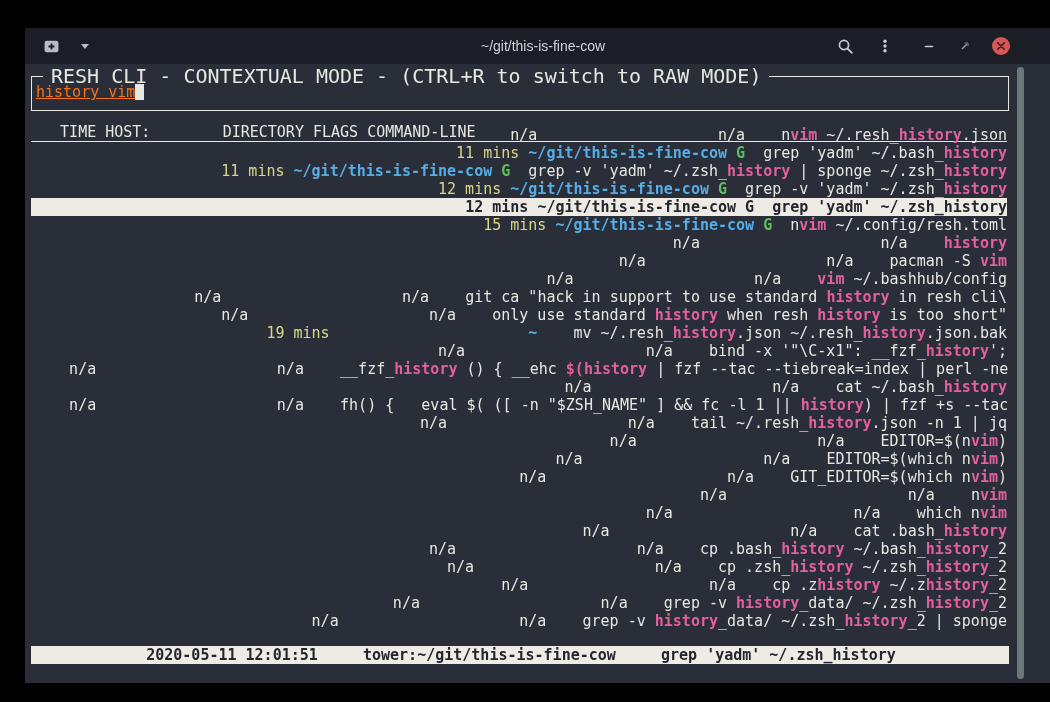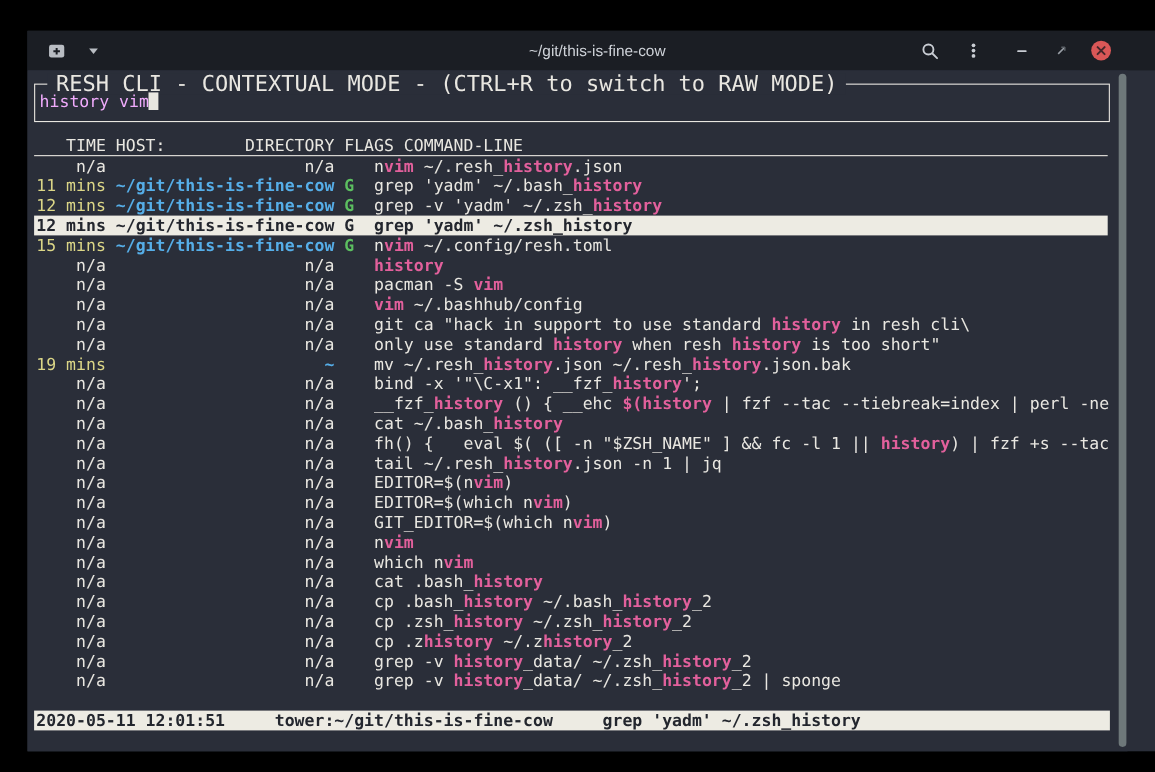--- a/index.html
+++ b/index.html
@@ -18,34 +18,34 @@
   .tb-min{left:890px;}
   .tb-restore{left:926px;}
   .tb-close{left:962px;}
   
   .terminal{position:absolute;left:0;top:36px;width:1000px;height:619px;background:#2a2e39;
        font-size:15px;color:#e9e7e1;}
   .resh-box{position:absolute;left:6px;top:12px;width:976px;height:33px;
        border:1px solid #e9e7e1;}
   .resh-box .legend{position:absolute;left:11px;top:-10px;background:#2a2e39;
        padding:0 8px;white-space:pre;font-size:20px;color:#e9e7e1;line-height:19px;}
-  .query-line{position:absolute;left:4px;top:6px;white-space:pre;color:#f0abfc;}
+  .query-line{position:absolute;left:4px;top:6px;white-space:pre;color:#f97316;text-decoration:underline;}
   .cursor{display:inline-block;width:9px;height:16px;background:#e9e7e1;vertical-align:-3px;}
   .table-header{position:absolute;left:6px;top:60px;width:974px;height:17px;line-height:17px;
        padding-left:2px;white-space:pre;border-bottom:1px solid #e9e7e1;}
-  .rows{position:absolute;left:6px;top:78px;width:976px;}
+  .rows{position:absolute;left:6px;top:62px;width:976px;text-align:right;}
   .row{height:18px;line-height:18px;white-space:pre;padding-left:2px;}
   .row .y{color:#dbd687;}
   .row .b{color:#56aee8;font-weight:bold;}
   .row .f{color:#5cbf60;font-weight:bold;}
   .row .m{color:#e2609c;font-weight:bold;}
   .row.selected{background:#edebe3;color:#23262e;font-weight:bold;}
   .row.selected .y,.row.selected .b,.row.selected .f,.row.selected .m{color:#23262e;}
   .statusbar{position:absolute;left:6px;top:582px;width:978px;height:18px;line-height:18px;
-       background:#edebe3;color:#23262e;font-weight:bold;white-space:pre;padding-left:2px;box-sizing:border-box;}
+       background:#edebe3;color:#23262e;font-weight:bold;white-space:pre;padding-left:2px;box-sizing:border-box;text-align:center;}
   .helpline{position:absolute;left:8px;top:600px;height:18px;line-height:18px;white-space:pre;color:#e9e7e1;}
   .scrollbar{position:absolute;right:1px;top:3px;width:7px;height:612px;background:#6e787a;border-radius:4px;}
 </style>
 </head>
 <body>
 
 <div class="window">
 
   <div class="titlebar">
     <span class="tb-icon tb-newtab">
@@ -97,20 +97,21 @@
     <div class="resh-box">
       <span class="legend">RESH CLI - CONTEXTUAL MODE - (CTRL+R to switch to RAW MODE)</span>
       <div class="query-line"><span>history vim</span><span class="cursor"></span></div>
     </div>
 
     <div class="table-header">   TIME HOST:        DIRECTORY FLAGS COMMAND-LINE</div>
 
     <div class="rows">
         <div class="row"><span class="t">    n/a</span> <span class="d">                   n/a</span> <span class="f"> </span>  <span><span class="">n</span><span class="m">vim</span><span class=""> ~/.resh_</span><span class="m">history</span><span class="">.json</span></span></div>
         <div class="row"><span class="t y">11 mins</span> <span class="d b">~/git/this-is-fine-cow</span> <span class="f">G</span>  <span><span class="">grep 'yadm' ~/.bash_</span><span class="m">history</span></span></div>
+        <div class="row"><span class="t y">11 mins</span> <span class="d b">~/git/this-is-fine-cow</span> <span class="f">G</span>  <span><span class="">grep -v 'yadm' ~/.zsh_</span><span class="m">history</span><span class=""> | sponge ~/.zsh_</span><span class="m">history</span></span></div>
         <div class="row"><span class="t y">12 mins</span> <span class="d b">~/git/this-is-fine-cow</span> <span class="f">G</span>  <span><span class="">grep -v 'yadm' ~/.zsh_</span><span class="m">history</span></span></div>
         <div class="row selected"><span class="t y">12 mins</span> <span class="d b">~/git/this-is-fine-cow</span> <span class="f">G</span>  <span><span class="">grep 'yadm' ~/.zsh_history</span></span></div>
         <div class="row"><span class="t y">15 mins</span> <span class="d b">~/git/this-is-fine-cow</span> <span class="f">G</span>  <span><span class="">n</span><span class="m">vim</span><span class=""> ~/.config/resh.toml</span></span></div>
         <div class="row"><span class="t">    n/a</span> <span class="d">                   n/a</span> <span class="f"> </span>  <span><span class="m">history</span></span></div>
         <div class="row"><span class="t">    n/a</span> <span class="d">                   n/a</span> <span class="f"> </span>  <span><span class="">pacman -S </span><span class="m">vim</span></span></div>
         <div class="row"><span class="t">    n/a</span> <span class="d">                   n/a</span> <span class="f"> </span>  <span><span class="m">vim</span><span class=""> ~/.bashhub/config</span></span></div>
         <div class="row"><span class="t">    n/a</span> <span class="d">                   n/a</span> <span class="f"> </span>  <span><span class="">git ca "hack in support to use standard </span><span class="m">history</span><span class=""> in resh cli\</span></span></div>
         <div class="row"><span class="t">    n/a</span> <span class="d">                   n/a</span> <span class="f"> </span>  <span><span class="">only use standard </span><span class="m">history</span><span class=""> when resh </span><span class="m">history</span><span class=""> is too short"</span></span></div>
         <div class="row"><span class="t y">19 mins</span> <span class="d b">                     ~</span> <span class="f"> </span>  <span><span class="">mv ~/.resh_</span><span class="m">history</span><span class="">.json ~/.resh_</span><span class="m">history</span><span class="">.json.bak</span></span></div>
         <div class="row"><span class="t">    n/a</span> <span class="d">                   n/a</span> <span class="f"> </span>  <span><span class="">bind -x '"\C-x1": __fzf_</span><span class="m">history</span><span class="">';</span></span></div>

